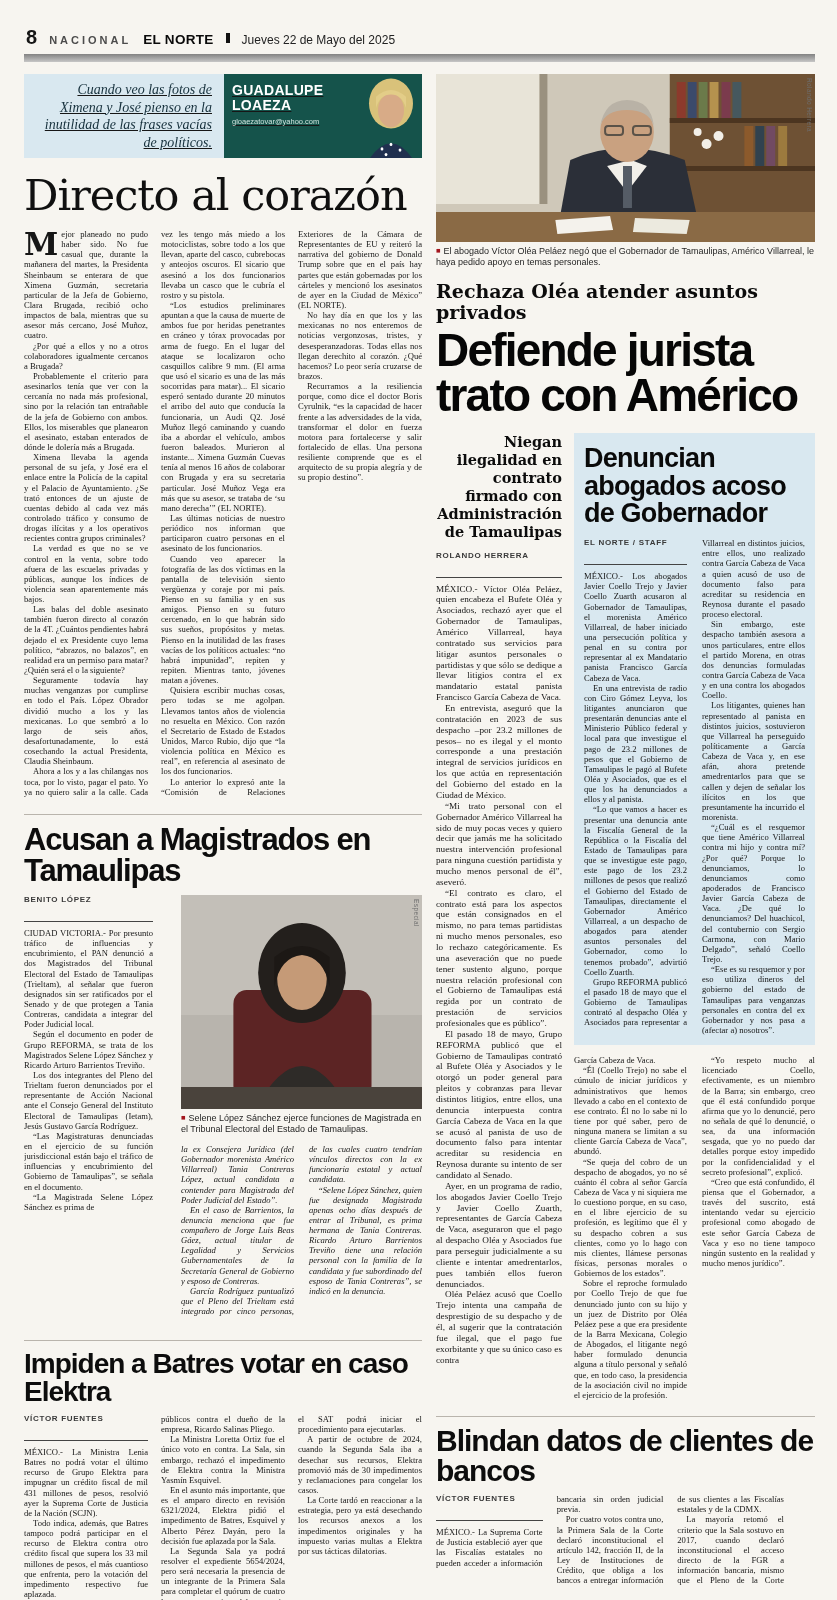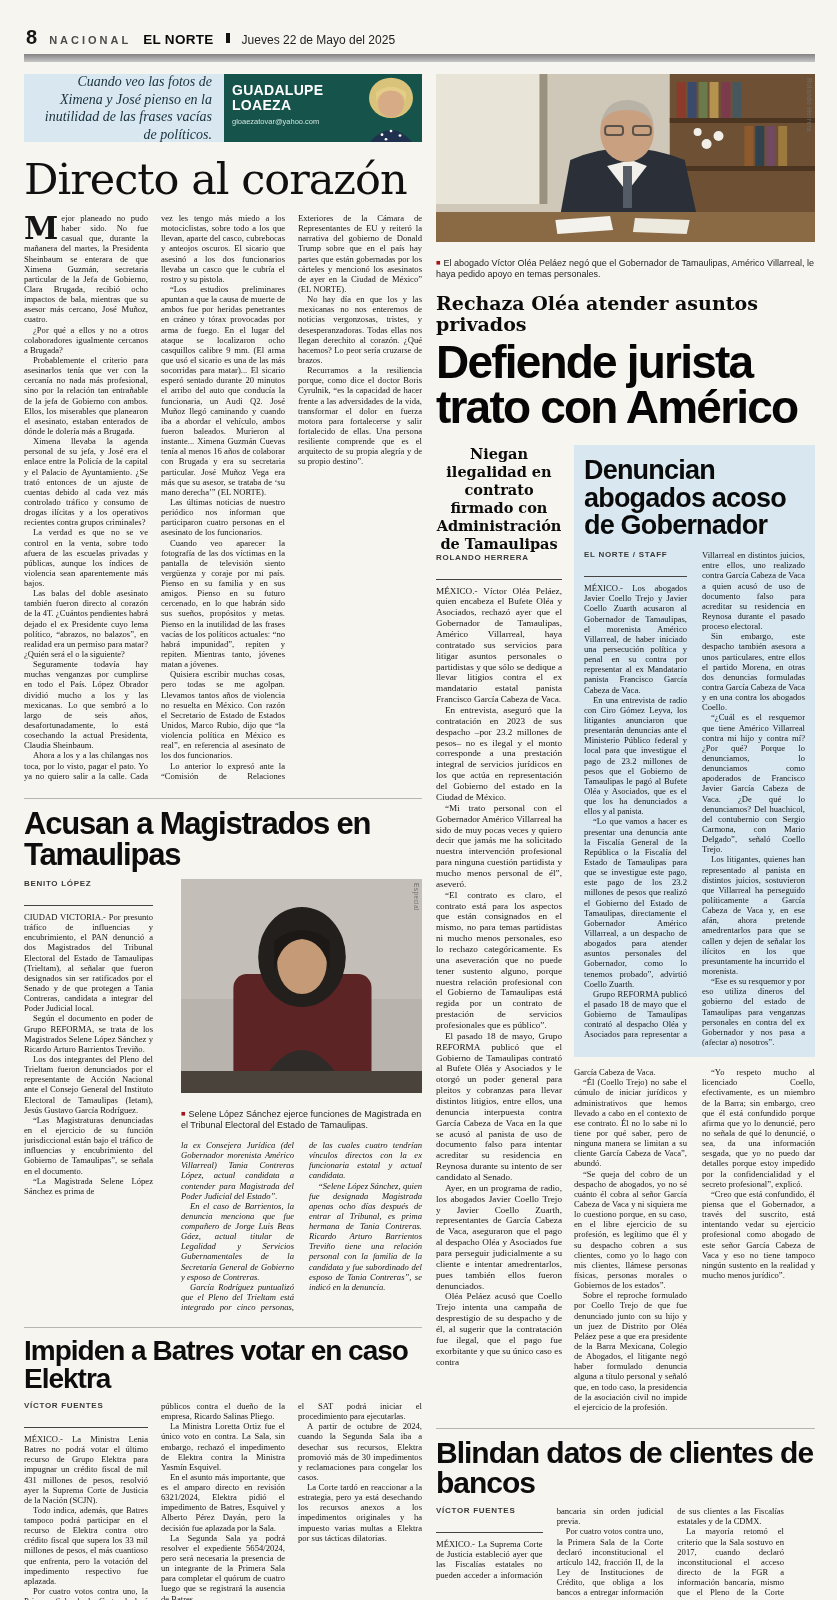--- a/index.html
+++ b/index.html
@@ -15,21 +15,21 @@
   .msep{width:4px;height:10px;background:#111;align-self:center;}
   .mdate{font:12px "Liberation Sans",sans-serif;color:#222;}
   .graybar{height:8px;margin-top:5px;background:linear-gradient(#828282,#c6c6c6);}
 
   
   .content{display:flex;gap:14px;margin-top:12px;}
   .colL{width:398px;flex:none;}
   .colR{flex:1;min-width:0;}
 
   
-  .columnist{display:flex;height:68px;}
+  .columnist{display:flex;height:84px;text-decoration:underline;}
   .quotebox{background:var(--box-blue,#d9e8f0);flex:1;display:flex;align-items:center;justify-content:flex-end;padding:6px 12px;}
   .quote{font:italic 500 14px/1.25 "Liberation Serif",serif;text-align:right;color:#16303c;}
   .colpanel{background:var(--panel-teal,#15534b);width:118px;flex:none;padding:9px 8px 6px;color:#fff;display:flex;flex-direction:column;}
   .colname{font:800 14px/1.05 "Liberation Sans",sans-serif;letter-spacing:.3px;}
   .colemail{font:7.5px "Liberation Sans",sans-serif;color:#cfe3de;margin-top:5px;}
   .colphoto{width:64px;flex:none;}
   .colphoto svg{display:block;width:100%;height:100%;}
 
   
   .op-title{font:400 43px/1 "DejaVu Serif",serif;letter-spacing:-1px;text-align:left;margin:16px 0 12px;color:#101010;}
@@ -37,21 +37,21 @@
   .op-body{columns:3;column-gap:13px;height:576px;column-fill:auto;overflow:hidden;}
   p.para{margin:0;text-indent:9px;}
   .op-body p:first-child{text-indent:0;}
   .dropcap{float:left;font:700 31px/0.78 "DejaVu Serif",serif;padding:3px 3px 0 0;}
 
   .rule{border:0;border-top:1px solid #b9b4ac;margin:9px 0;}
 
   
   .byline-block{font:700 8px "Liberation Sans",sans-serif;letter-spacing:.7px;color:#3a3a3a;
                 border-bottom:1px solid #444;padding-bottom:17px;margin-bottom:6px;}
-  .caption{font:9px/1.22 "Liberation Sans",sans-serif;color:#1f1f1f;margin-top:16px;}
+  .caption{font:9px/1.22 "Liberation Sans",sans-serif;color:#1f1f1f;margin-top:4px;}
   .bullet::before{content:"■";color:var(--bullet-red,#a3151d);font-size:7.5px;margin-right:3px;position:relative;top:-1px;}
   .photowrap{position:relative;}
   .photocredit{position:absolute;right:2px;top:4px;writing-mode:vertical-rl;font:6.5px "Liberation Sans",sans-serif;color:#6e6e6e;letter-spacing:.4px;}
 
   
   .mag-head{font:700 31px/1 "Liberation Sans",sans-serif;letter-spacing:-1.2px;margin:4px 0 9px;color:#0d0d0d;}
   .mag-row{display:flex;gap:28px;}
   .mag-col1{width:129px;flex:none;height:436px;overflow:hidden;}
   .mag-col1 p:first-of-type{text-indent:0;}
   .mag-right{flex:1;min-width:0;}
@@ -66,21 +66,21 @@
   .bat-cols p:first-of-type{text-indent:0;}
 
   
   .photo1{height:168px;}
   .photo1 svg{display:block;width:100%;height:100%;}
   .kicker{font:700 19px/1.1 "DejaVu Serif",serif;margin:13px 0 3px;color:#0c0c0c;}
   .headline{font:700 46px/0.99 "Liberation Sans",sans-serif;letter-spacing:-1.8px;margin:5px 0 14px;color:#060606;}
   .jur-row{display:flex;gap:12px;}
   .jur-col1{width:126px;flex:none;font-size:9.2px;line-height:1.18;text-align:justify;height:950px;overflow:hidden;}
   .jur-col1 p:first-of-type{text-indent:0;}
-  .deck{font:700 14.5px/1.24 "DejaVu Serif",serif;text-align:center;text-indent:0;color:#0c0c0c;}
+  .deck{font:700 14.5px/1.24 "DejaVu Serif",serif;margin-bottom:10px;text-align:right;text-indent:0;color:#0c0c0c;}
   .jur-right{flex:1;min-width:0;}
   .denbox{background:var(--box-blue,#d9e8f0);padding:10px 10px 9px;}
   .den-head{font:700 27px/1.03 "Liberation Sans",sans-serif;letter-spacing:-.8px;margin:2px 0 10px;color:#0a0a0a;}
   .den-cols{columns:2;column-gap:15px;height:498px;column-fill:auto;overflow:hidden;}
   .den-cols p:first-of-type{text-indent:0;}
   .jur-cont{columns:2;column-gap:15px;height:352px;column-fill:auto;overflow:hidden;margin-top:10px;}
   .jur-cont p:first-of-type{text-indent:0;}
 
   
   .ban-head{font:700 30px/1 "Liberation Sans",sans-serif;letter-spacing:-1px;margin:5px 0 8px;color:#0d0d0d;}
@@ -263,22 +263,22 @@
         <div class="jur-right">
           <div class="denbox">
             <div class="den-head">Denuncian abogados acoso de Gobernador</div>
             <div class="den-cols bodytext">
               <div class="byline-block">EL NORTE / STAFF</div>
             <p class="para">MÉXICO.- Los abogados Javier Coello Trejo y Javier Coello Zuarth acusaron al Gobernador de Tamaulipas, el morenista Américo Villarreal, de haber iniciado una persecución política y penal en su contra por representar al ex Mandatario panista Francisco García Cabeza de Vaca.</p>
                 <p class="para">En una entrevista de radio con Ciro Gómez Leyva, los litigantes anunciaron que presentarán denuncias ante el Ministerio Público federal y local para que investigue el pago de 23.2 millones de pesos que el Gobierno de Tamaulipas le pagó al Bufete Oléa y Asociados, que es el que los ha denunciados a ellos y al panista.</p>
                 <p class="para">“Lo que vamos a hacer es presentar una denuncia ante la Fiscalía General de la República o la Fiscalía del Estado de Tamaulipas para que se investigue este pago, este pago de los 23.2 millones de pesos que realizó el Gobierno del Estado de Tamaulipas, directamente el Gobernador Américo Villarreal, a un despacho de abogados para atender asuntos personales del Gobernador, como lo tenemos probado”, advirtió Coello Zuarth.</p>
                 <p class="para">Grupo REFORMA publicó el pasado 18 de mayo que el Gobierno de Tamaulipas contrató al despacho Oléa y Asociados para representar a Villarreal en distintos juicios, entre ellos, uno realizado contra García Cabeza de Vaca a quien acusó de uso de documento falso para acreditar su residencia en Reynosa durante el pasado proceso electoral.</p>
                 <p class="para">Sin embargo, este despacho también asesora a unos particulares, entre ellos el partido Morena, en otras dos denuncias formuladas contra García Cabeza de Vaca y en una contra los abogados Coello.</p>
+                <p class="para">Los litigantes, quienes han representado al panista en distintos juicios, sostuvieron que Villarreal ha perseguido políticamente a García Cabeza de Vaca y, en ese afán, ahora pretende amedrentarlos para que se callen y dejen de señalar los ilícitos en los que presuntamente ha incurrido el morenista.</p>
                 <p class="para">“¿Cuál es el resquemor que tiene Américo Villarreal contra mi hijo y contra mí? ¿Por qué? Porque lo denunciamos, lo denunciamos como apoderados de Francisco Javier García Cabeza de Vaca. ¿De qué lo denunciamos? Del huachicol, del contubernio con Sergio Carmona, con Mario Delgado”, señaló Coello Trejo.</p>
-                <p class="para">Los litigantes, quienes han representado al panista en distintos juicios, sostuvieron que Villarreal ha perseguido políticamente a García Cabeza de Vaca y, en ese afán, ahora pretende amedrentarlos para que se callen y dejen de señalar los ilícitos en los que presuntamente ha incurrido el morenista.</p>
                 <p class="para">“Ese es su resquemor y por eso utiliza dineros del gobierno del estado de Tamaulipas para venganzas personales en contra del ex Gobernador y nos pasa a (afectar a) nosotros”.</p>
               </div>
           </div>
           <div class="jur-cont bodytext">
               <p class="para">García Cabeza de Vaca.</p>
               <p class="para">“Él (Coello Trejo) no sabe el cúmulo de iniciar jurídicos y administrativos que hemos llevado a cabo en el contexto de ese contrato. Él no lo sabe ni lo tiene por qué saber, pero de ninguna manera se limitan a su cliente García Cabeza de Vaca”, abundó.</p>
               <p class="para">“Se queja del cobro de un despacho de abogados, yo no sé cuánto él cobra al señor García Cabeza de Vaca y ni siquiera me lo cuestiono porque, en su caso, en el libre ejercicio de su profesión, es legítimo que él y su despacho cobren a sus clientes, como yo lo hago con mis clientes, llámese personas físicas, personas morales o Gobiernos de los estados”.</p>
               <p class="para">Sobre el reproche formulado por Coello Trejo de que fue denunciado junto con su hijo y un juez de Distrito por Oléa Peláez pese a que era presidente de la Barra Mexicana, Colegio de Abogados, el litigante negó haber formulado denuncia alguna a título personal y señaló que, en todo caso, la presidencia de la asociación civil no impide el ejercicio de la profesión.</p>
               <p class="para">“Yo respeto mucho al licenciado Coello, efectivamente, es un miembro de la Barra; sin embargo, creo que él está confundido porque afirma que yo lo denuncié, pero no señala de qué lo denuncié, o sea, da una información sesgada, que yo no puedo dar detalles porque estoy impedido por la confidencialidad y el secreto profesional”, explicó.</p>
               <p class="para">“Creo que está confundido, él piensa que el Gobernador, a través del suscrito, está intentando vedar su ejercicio profesional como abogado de este señor García Cabeza de Vaca y eso no tiene tampoco ningún sustento en la realidad y mucho menos jurídico”.</p>

